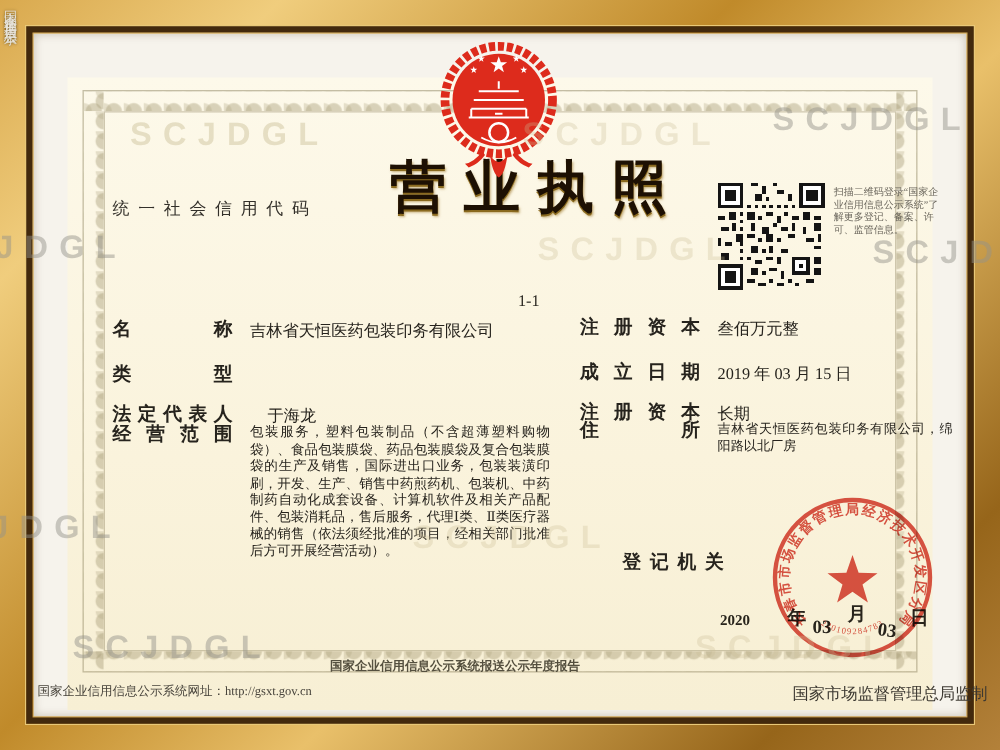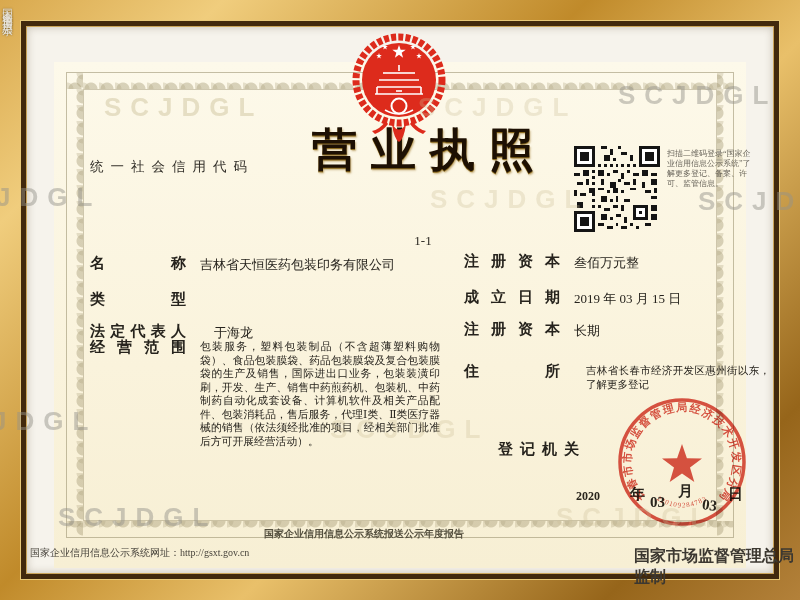--- a/index.html
+++ b/index.html
@@ -46,21 +46,21 @@
   .row-l{left:90px;width:360px;}
   .row-r{left:464px;width:306px;}
   .flabel{flex:0 0 96px;font-size:15px;color:#26231d;font-weight:600;text-align:justify;text-align-last:justify;margin-right:14px;}
   .fval{font-size:13px;color:#26231d;padding-top:2px;}
   .fval-sm{font-size:10.8px;line-height:13.5px;text-align:justify;color:#26231d;padding-top:2px;}
   .registrar{left:498px;top:440px;font-size:15px;letter-spacing:7px;color:#26231d;font-weight:600;}
   .seal{left:608px;top:388px;width:148px;height:148px;z-index:30;opacity:.85;mix-blend-mode:multiply;}
   .date-part{font-size:15px;color:#28241c;font-weight:600;}
   .footer-left{left:30px;top:546px;font-size:10px;color:#47433b;z-index:12;}
   .footer-center{left:264px;top:528px;font-size:10px;line-height:12.5px;color:#55503f;font-weight:600;z-index:12;}
-  .footer-right{left:634px;top:546px;font-size:16px;color:#3c3831;font-weight:700;z-index:12;}
+  .footer-right{left:634px;top:546px;font-size:13px;color:#3c3831;font-weight:400;z-index:12;}
   .side-vert{left:3px;top:386px;writing-mode:vertical-rl;font-size:10.5px;letter-spacing:2px;
     color:rgba(232,229,220,.92);text-shadow:0 0 2px rgba(80,60,20,.7);z-index:40;}
   .wm{position:absolute;font-weight:bold;font-size:26px;letter-spacing:9px;z-index:40;pointer-events:none;
     font-family:"Liberation Sans","DejaVu Sans",sans-serif;}
   .wm-tan{color:rgba(202,190,150,.45);}
   .wm-tan2{color:rgba(202,190,150,.30);}
   .wm-grey{color:rgba(148,146,138,.48);}
   .wm-cn{position:absolute;left:140px;top:268px;font-size:42px;letter-spacing:28px;font-weight:700;
     color:rgba(226,211,158,.38);z-index:8;pointer-events:none;white-space:nowrap;}
   .emblem{left:352px;top:28px;width:94px;height:118px;z-index:20;}
@@ -243,23 +243,23 @@
     <span class="fval">叁佰万元整</span>
   </div>
   <div class="abs row row-r" style="top:288px;">
     <span class="flabel">成立日期</span>
     <span class="fval">2019 年 03 月 15 日</span>
   </div>
   <div class="abs row row-r" style="top:320px;">
     <span class="flabel">注册资本</span>
     <span class="fval">长期</span>
   </div>
-  <div class="abs row row-r" style="top:362px;gap:12px;">
+  <div class="abs row row-r" style="top:335px;">
     <span class="flabel">住所</span>
-    <span class="fval-sm" style="width:188px;font-size:10.5px;">吉林省长春市经济开发区惠州街以东，了解更多登记</span>
+    <span class="fval-sm" style="width:188px;font-size:10.5px;">吉林省天恒医药包装印务有限公司，绵阳路以北厂房</span>
   </div>
 
   <div class="abs registrar">登记机关</div>
 
   <span class="abs date-part" style="left:576px;top:489px;font-size:12px;">2020</span>
   <span class="abs date-part" style="left:630px;top:485px;">年</span>
   <span class="abs date-part" style="left:650px;top:494px;">03</span>
   <span class="abs date-part" style="left:678px;top:482px;">月</span>
   <span class="abs date-part" style="left:702px;top:497px;transform:rotate(8deg);">03</span>
   <span class="abs date-part" style="left:728px;top:485px;">日</span>

